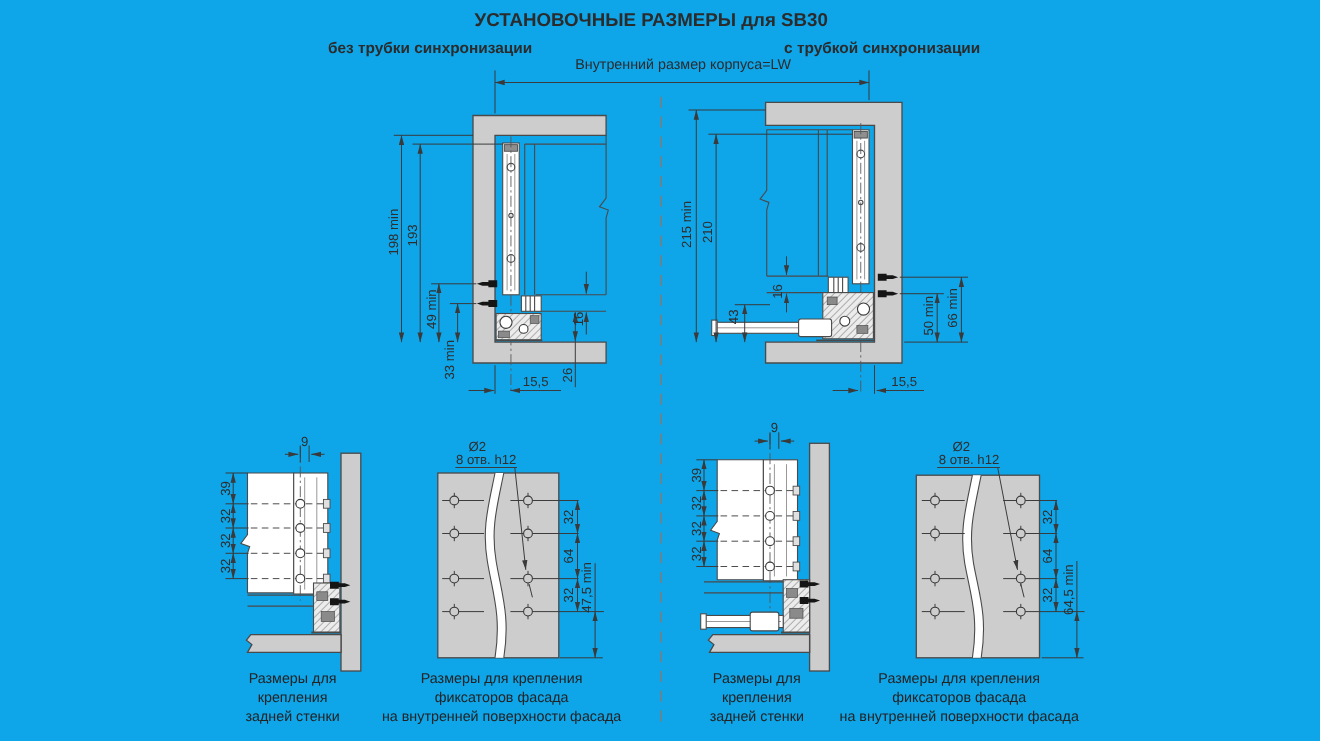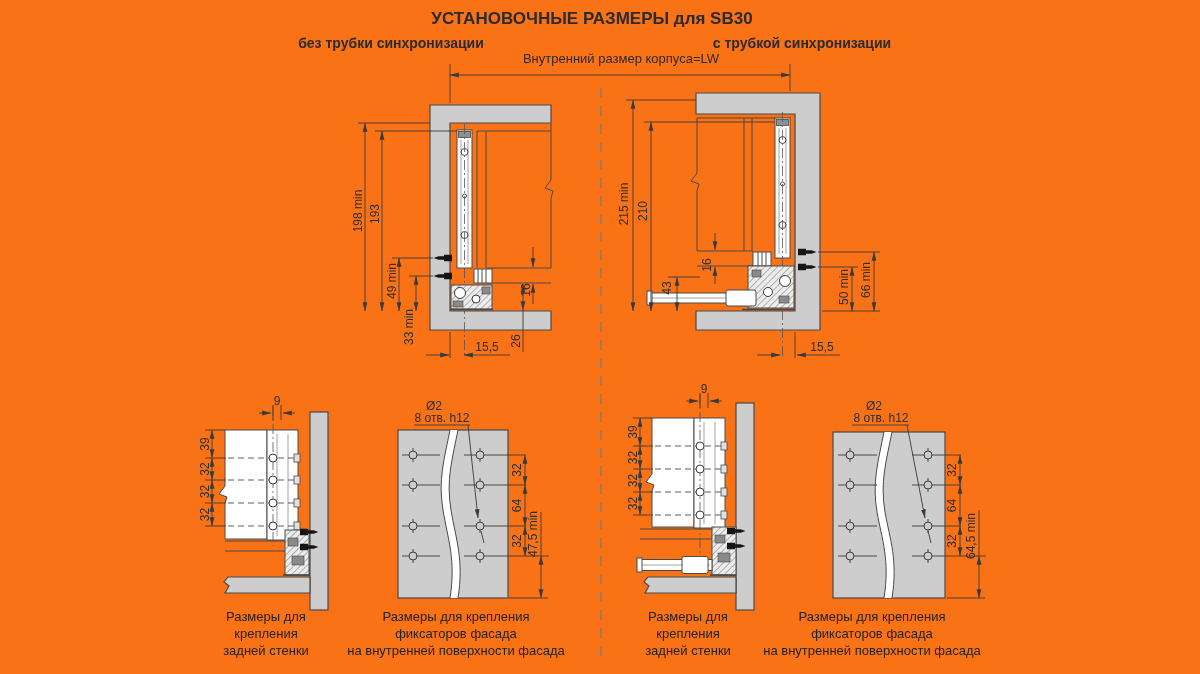--- a/index.html
+++ b/index.html
@@ -1,16 +1,16 @@
 <!DOCTYPE html>
 <html><head>
 <meta charset="utf-8">
 <style>
   html,body{margin:0;padding:0;background:#ffffff;}
-  .stage{width:1200px;height:674px;position:relative;background:#f97316;overflow:hidden;}
+  .stage{width:1200px;height:674px;position:relative;background:#0ea5e9;overflow:hidden;}
   svg{display:block;}
   text{font-family:"Liberation Sans","DejaVu Sans",sans-serif;fill:#2b2b2b;}
   .ttl{font-size:17px;font-weight:bold;}
   .hdr{font-size:14px;font-weight:bold;}
   .lw{font-size:13px;}
   .dimtxt{font-size:12px;fill:#2e2e2e;}
   .captxt{font-size:13px;fill:#222;}
   .panel{fill:#cdcdcd;stroke:#4a4a4a;stroke-width:1.2;}
   .white{fill:#ffffff;stroke:#4a4a4a;stroke-width:1;}
   .ln{stroke:#4a4a4a;stroke-width:1;fill:none;}

